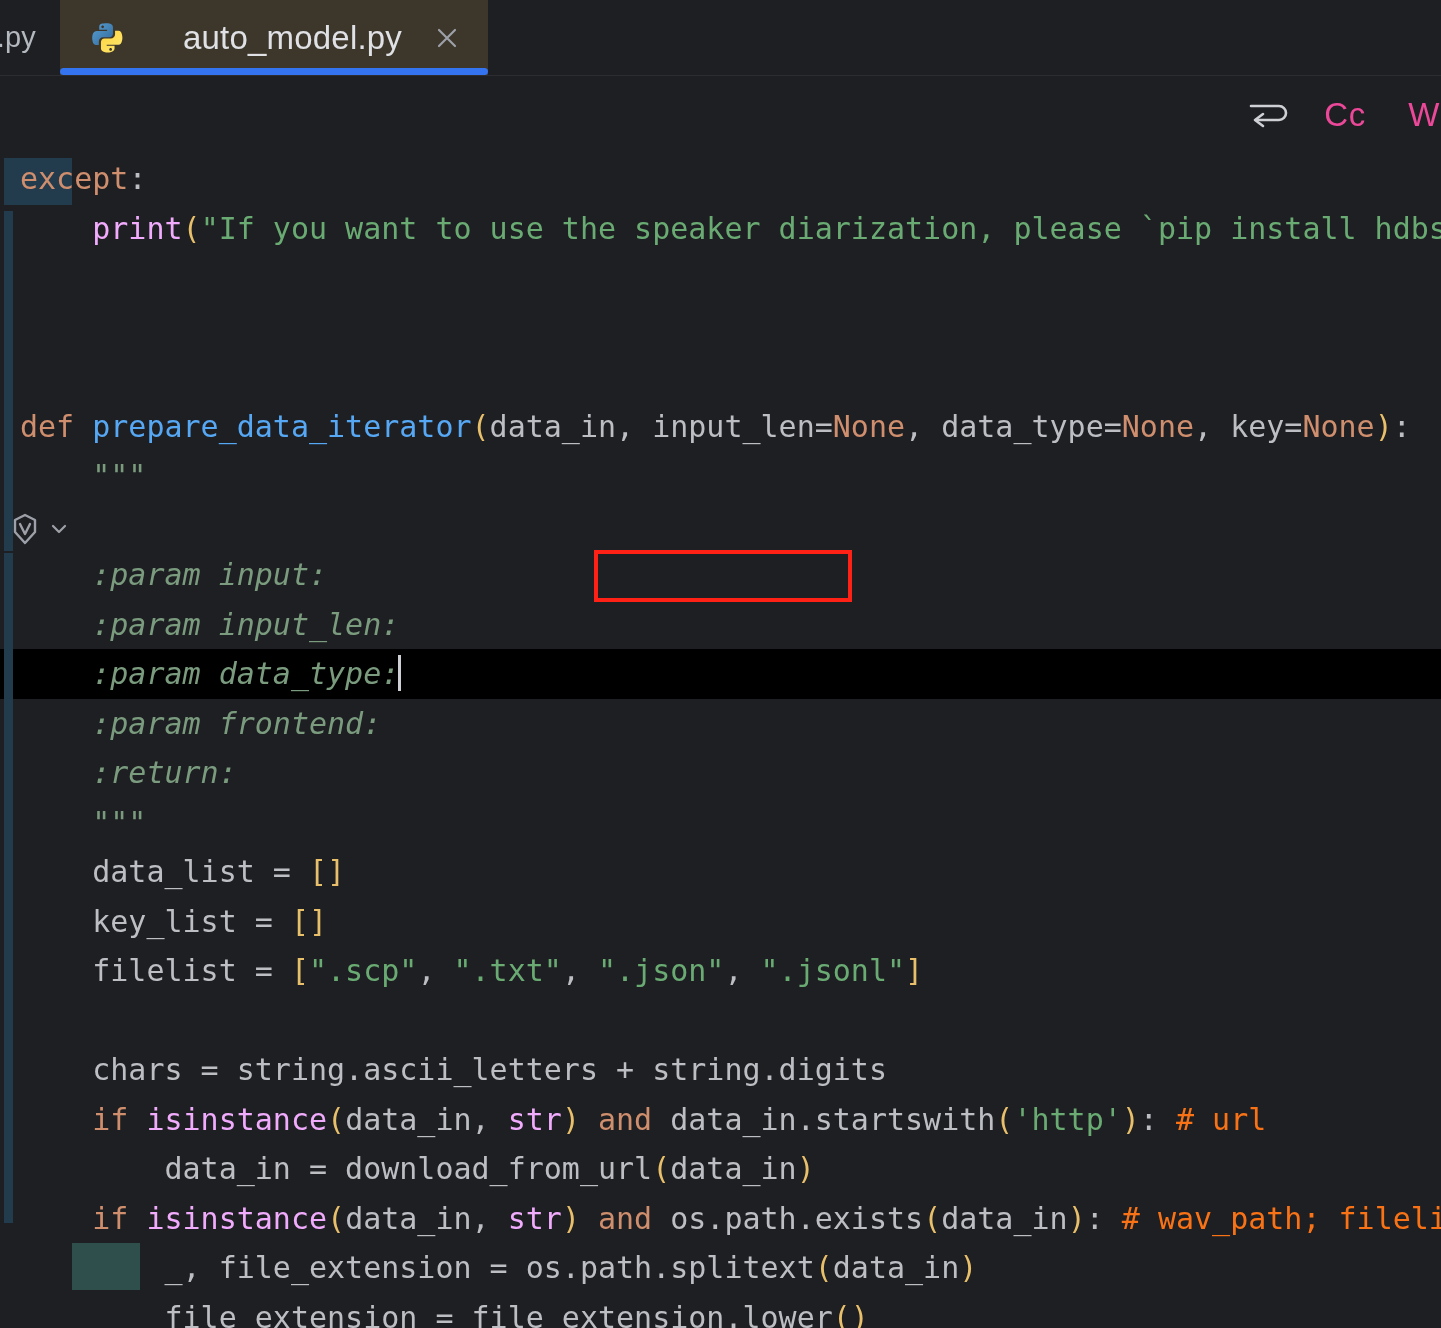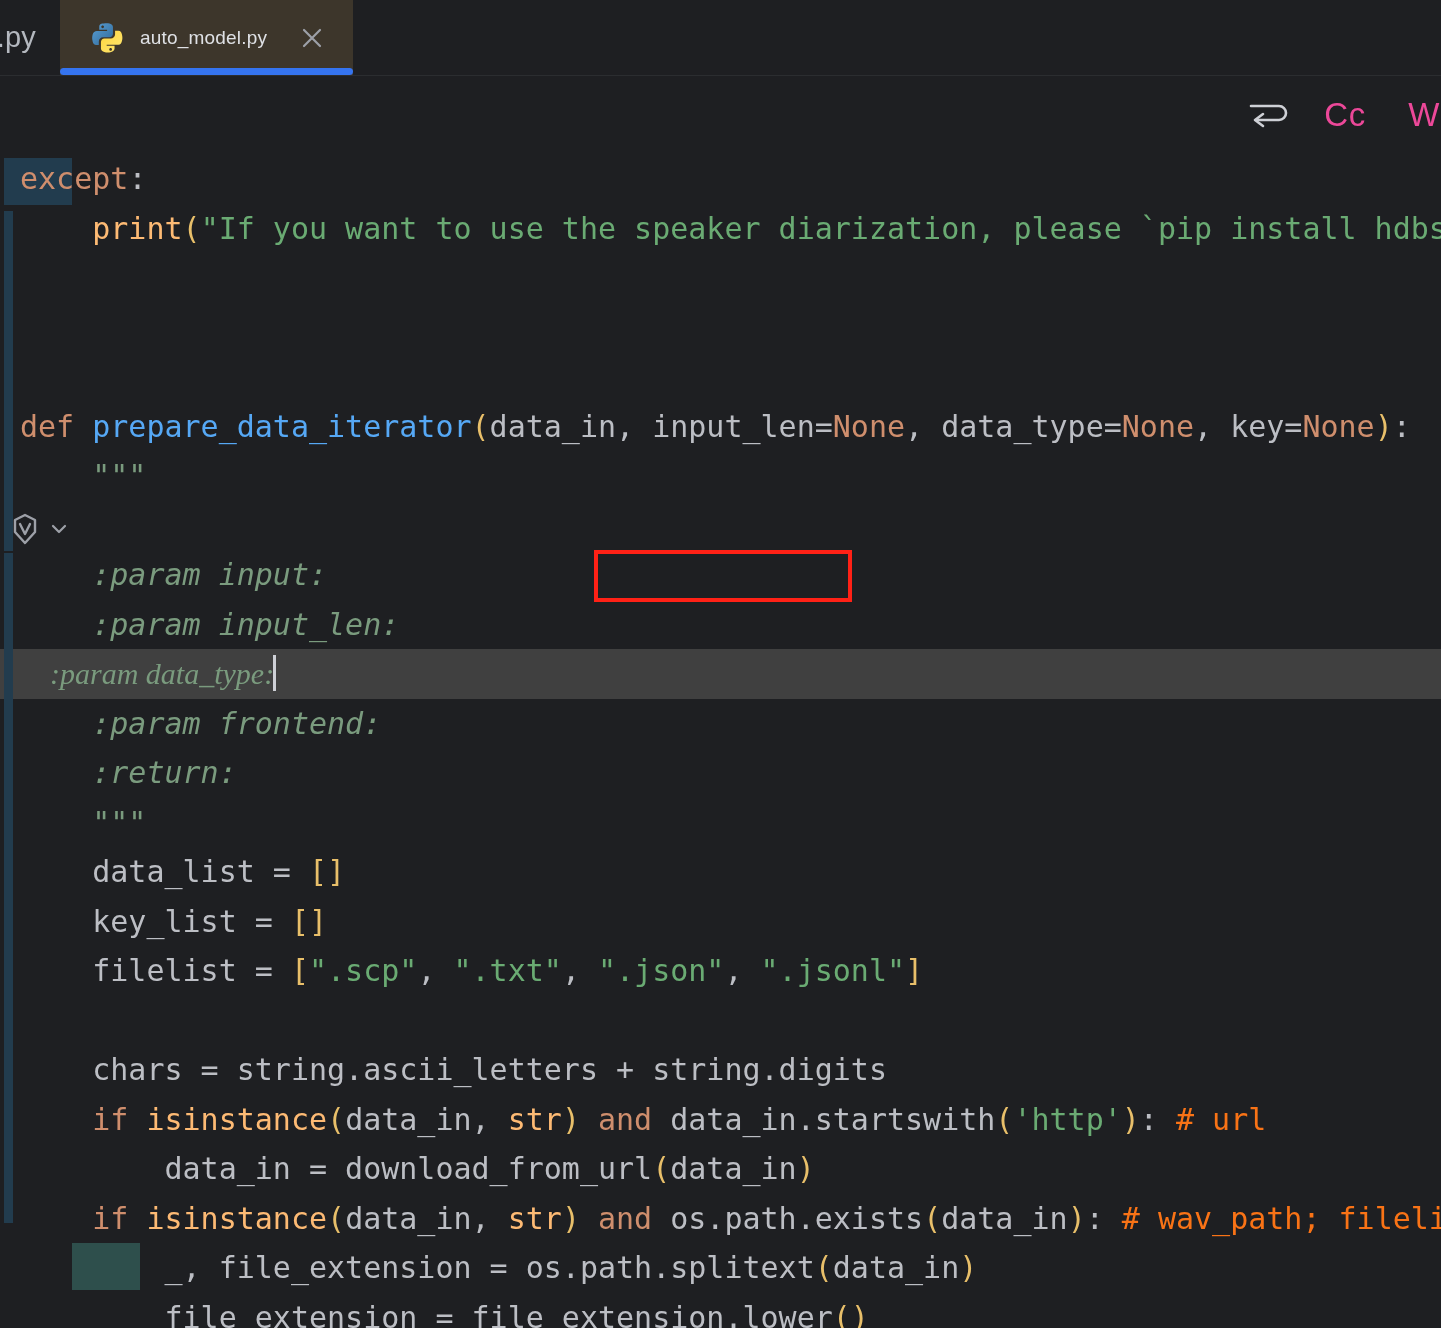--- a/index.html
+++ b/index.html
@@ -40,23 +40,24 @@
     font-size: 29px;
     color: #B4B8BF;
     letter-spacing: 0.2px;
   }
   .tab-active {
     background: #3D362B;
     padding: 0 24px 0 30px;
     gap: 16px;
   }
   .tab-active .tab-label {
-    font-size: 19px;
+    font-size: 33px;
     color: #DFE1E5;
     letter-spacing: 0.2px;
+    margin-left: 43px;
   }
   .tab-underline {
     position: absolute;
     left: 0;
     right: 0;
     bottom: 0;
     height: 7px;
     background: #3574F0;
     border-radius: 4px;
   }
@@ -117,21 +118,21 @@
     line-height: 49.5px;
     white-space: pre;
     letter-spacing: 0px;
   }
   .line {
     position: relative;
     height: 49.5px;
     padding-left: 4px;
     box-sizing: border-box;
   }
-  .line.cur { background: #404040; font-family: Liberation Serif, serif; }
+  .line.cur { background: #000000; }
   .line-txt {
     position: relative;
     z-index: 3;
     display: block;
     padding-left: 16px;
   }
 
   
   .blk {
     position: absolute;
@@ -143,21 +144,21 @@
     position: absolute;
     left: 4px;
     width: 9px;
     background: #223C4E;
     z-index: 1;
   }
 
   
   .kw   { color: #CF8E6D; }           
   .fn   { color: #56A8F5; }           
-  .bi   { color: #fdba74; text-align: center; }           
+  .bi   { color: #f0abfc; text-align: center; }           
   .str  { color: #6AAB73; }           
   .br   { color: #E8BF6A; }           
   .id   { color: #BCBEC4; }           
   .cm   { color: #f97316; }           
   .doc  { color: #7A9B7E; font-style: italic; text-align: right; }  
   .docq { color: #7A9B7E; }           
 
   
   .caret {
     display: inline-block;

